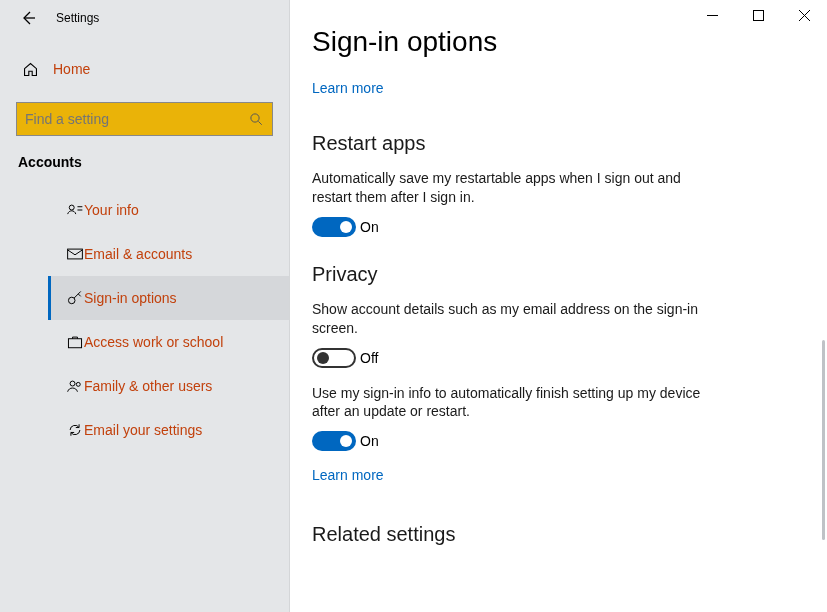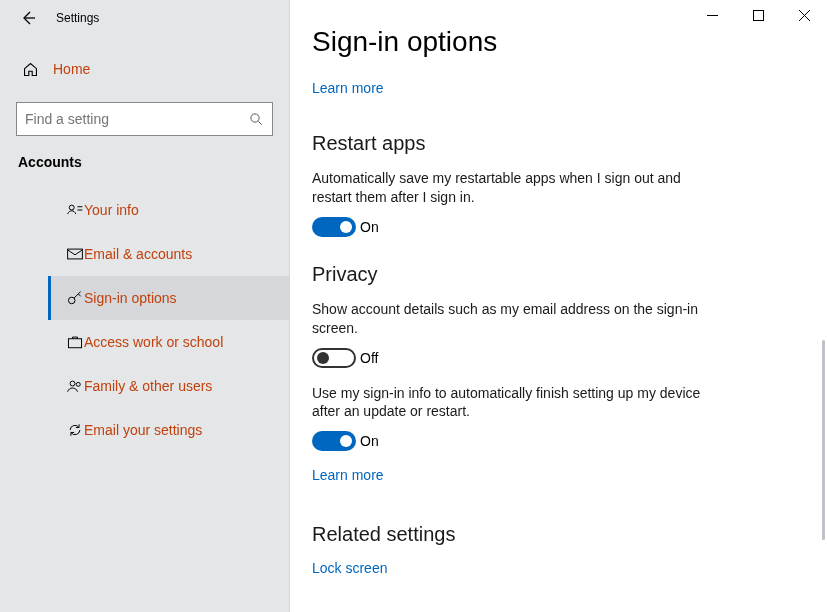--- a/index.html
+++ b/index.html
@@ -51,21 +51,21 @@
   }
   .home-row { margin-top: 12px; }
   .nav-icon { width: 18px; display:flex; align-items:center; justify-content:center; }
   .nav-label { font-size: 14px; color:#c2410c; }
   .search-wrap {
     margin: 12px 16px 14px 16px;
   }
   .search {
     width: 100%;
     height: 34px;
-    background: #ffffff;
+    background: #eab308;
     border: 1px solid #888;
     display: flex;
     align-items: center;
     padding: 0 8px;
   }
   .search input {
     flex: 1;
     border: none;
     background: transparent;
     font-size: 14px;
@@ -308,18 +308,17 @@
     <p class="desc">Use my sign-in info to automatically finish setting up my device after an update or restart.</p>
     <div class="toggle-row">
       <div class="toggle on">
           <div class="knob"></div>
         </div>
       <span class="toggle-label">On</span>
     </div>
     <div><span class="linklike">Learn more</span></div>
 
     <h2 class="sec-h" style="margin-top:30px">Related settings</h2>
-    <div><span class="linklike">Lock screen</span></div>
 
     <div class="scroll-ind"></div>
   </div>
 
 </div>
 
 </body></html>

